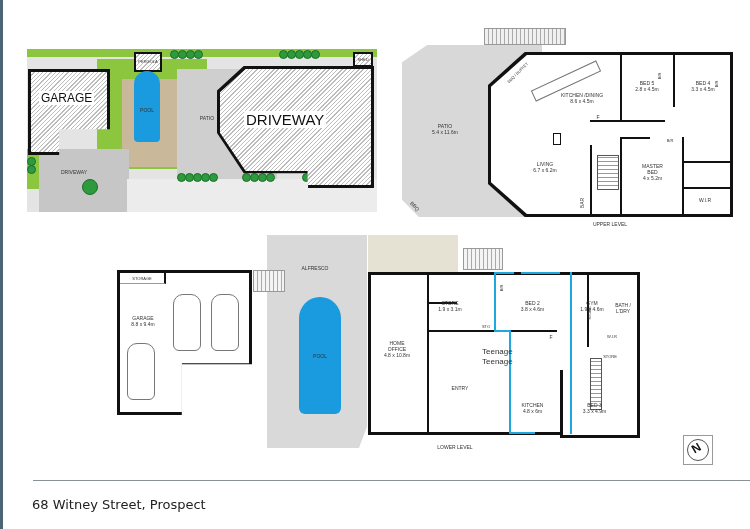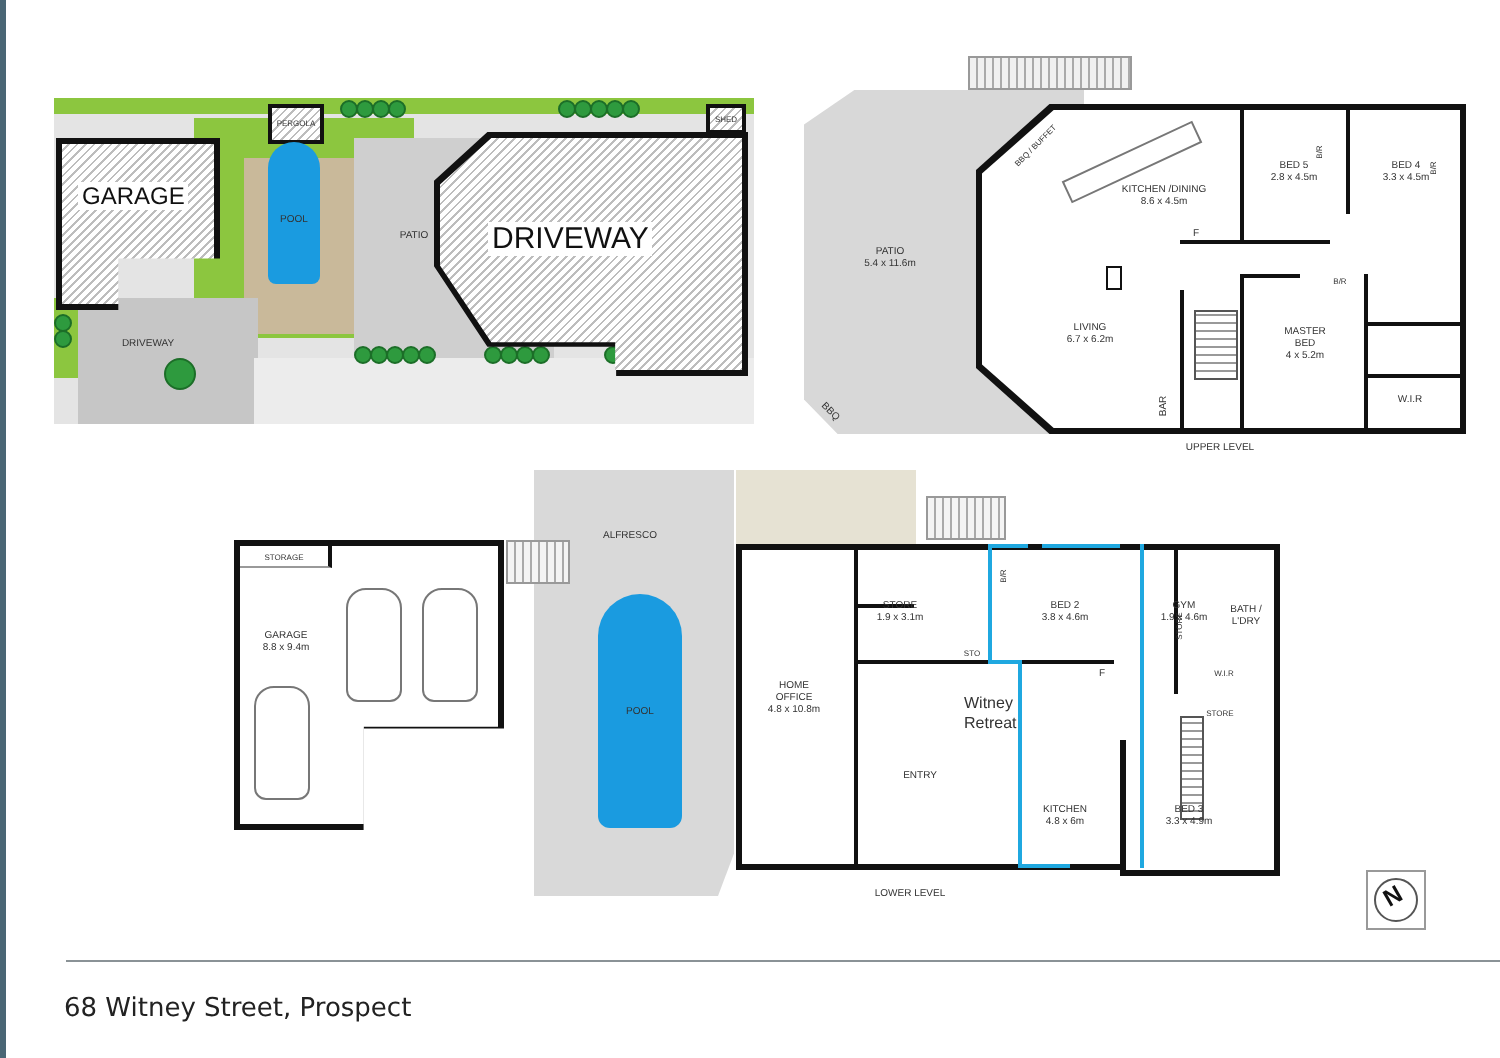--- a/index.html
+++ b/index.html
@@ -178,21 +178,21 @@
   <div class="lbl" style="left:386px;top:55px;width:12px;font-size:4px;transform:rotate(-90deg);">B/R</div>
   <div class="lbl" style="left:370px;top:94px;width:12px;font-size:4px;">STO</div>
   <div class="lbl" style="left:462px;top:70px;width:40px;">GYM</div>
   <div class="lbl" style="left:462px;top:76px;width:40px;">1.9 x 4.6m</div>
   <div class="lbl" style="left:498px;top:72px;width:30px;">BATH /</div>
   <div class="lbl" style="left:498px;top:78px;width:30px;">L'DRY</div>
   <div class="lbl" style="left:494px;top:104px;width:16px;font-size:4px;">W.I.R</div>
   <div class="lbl" style="left:490px;top:124px;width:20px;font-size:4px;">STORE</div>
   <div class="lbl" style="left:472px;top:80px;width:16px;font-size:4px;transform:rotate(-90deg);">STORE</div>
   <div class="lbl" style="left:330px;top:155px;width:40px;">ENTRY</div>
-  <div class="abs" style="left:372px;top:117px;width:40px;font-size:8px;color:#333;line-height:10px;white-space:normal;text-align:left;">Witney Retreat</div>
+  <div class="abs" style="left:372px;top:117px;width:40px;font-size:8px;color:#333;line-height:10px;white-space:normal;text-align:left;">Teenage Teenage</div>
   <div class="lbl" style="left:400px;top:172px;width:45px;">KITCHEN</div>
   <div class="lbl" style="left:400px;top:178px;width:45px;">4.8 x 6m</div>
   <div class="lbl" style="left:437px;top:104px;width:8px;">F</div>
   <div class="lbl" style="left:462px;top:172px;width:45px;">BED 3</div>
   <div class="lbl" style="left:462px;top:178px;width:45px;">3.3 x 4.9m</div>
   <div class="lbl" style="left:310px;top:214px;width:70px;">LOWER LEVEL</div>
 </div>
 
 <div class="abs" style="left:683px;top:435px;width:28px;height:28px;border:1px solid #999;background:#fff;">
   <div class="abs" style="left:3px;top:3px;width:20px;height:20px;border:1px solid #555;border-radius:50%;"></div>

